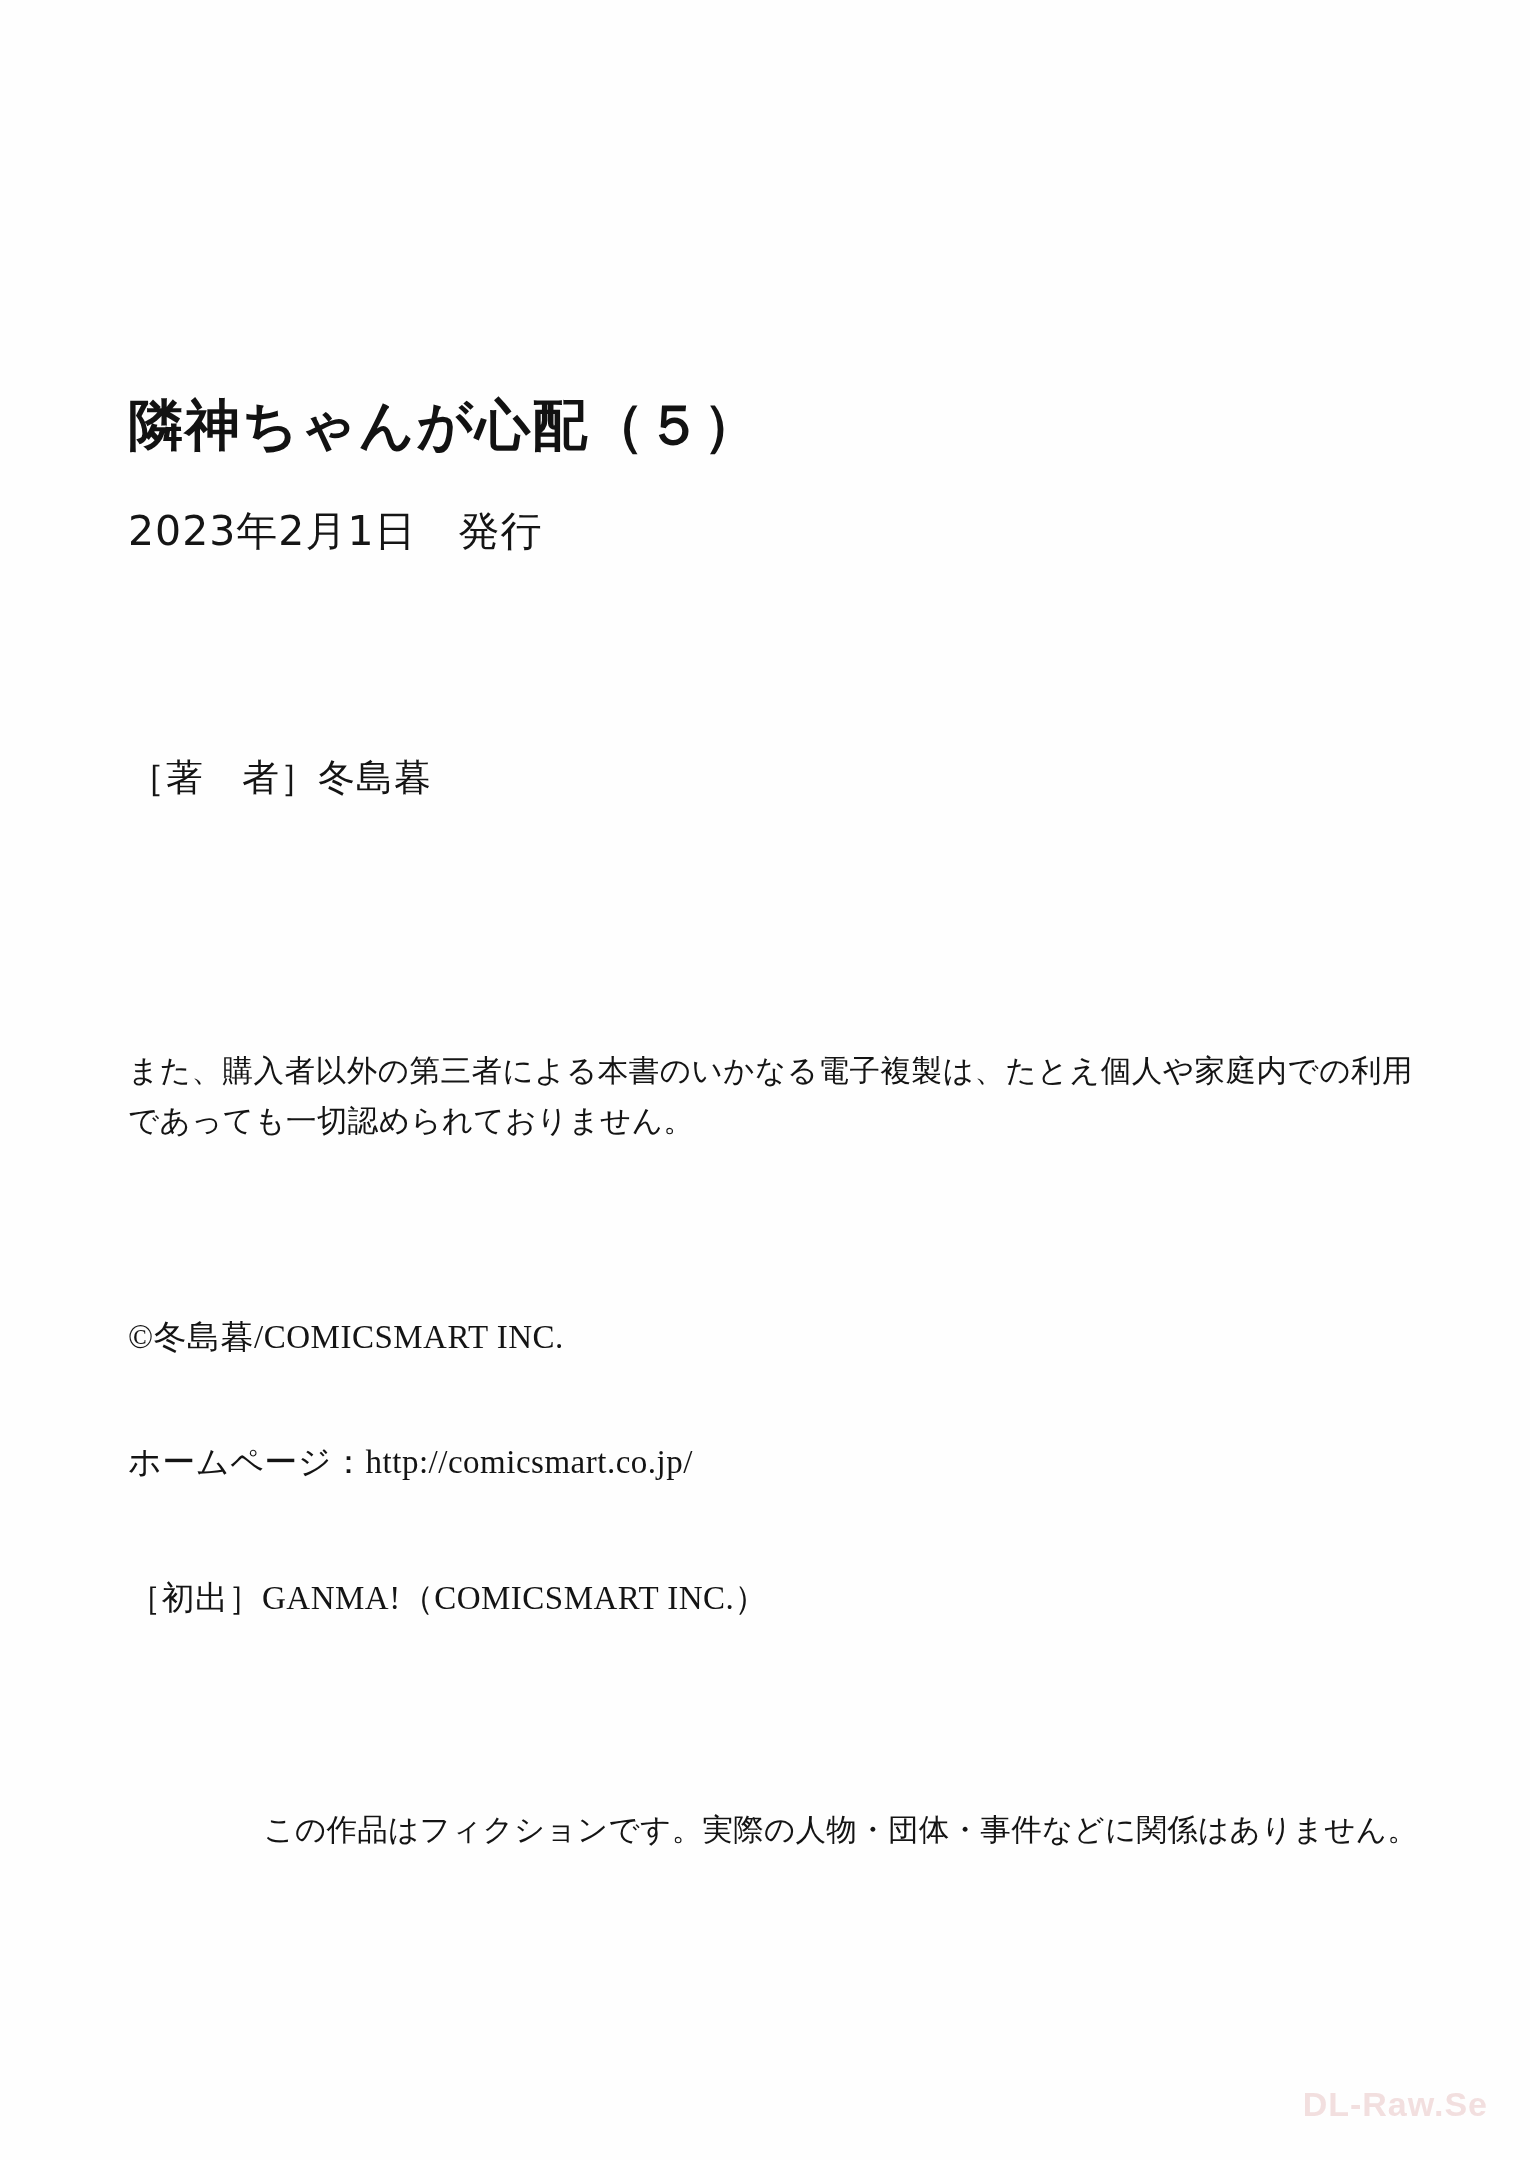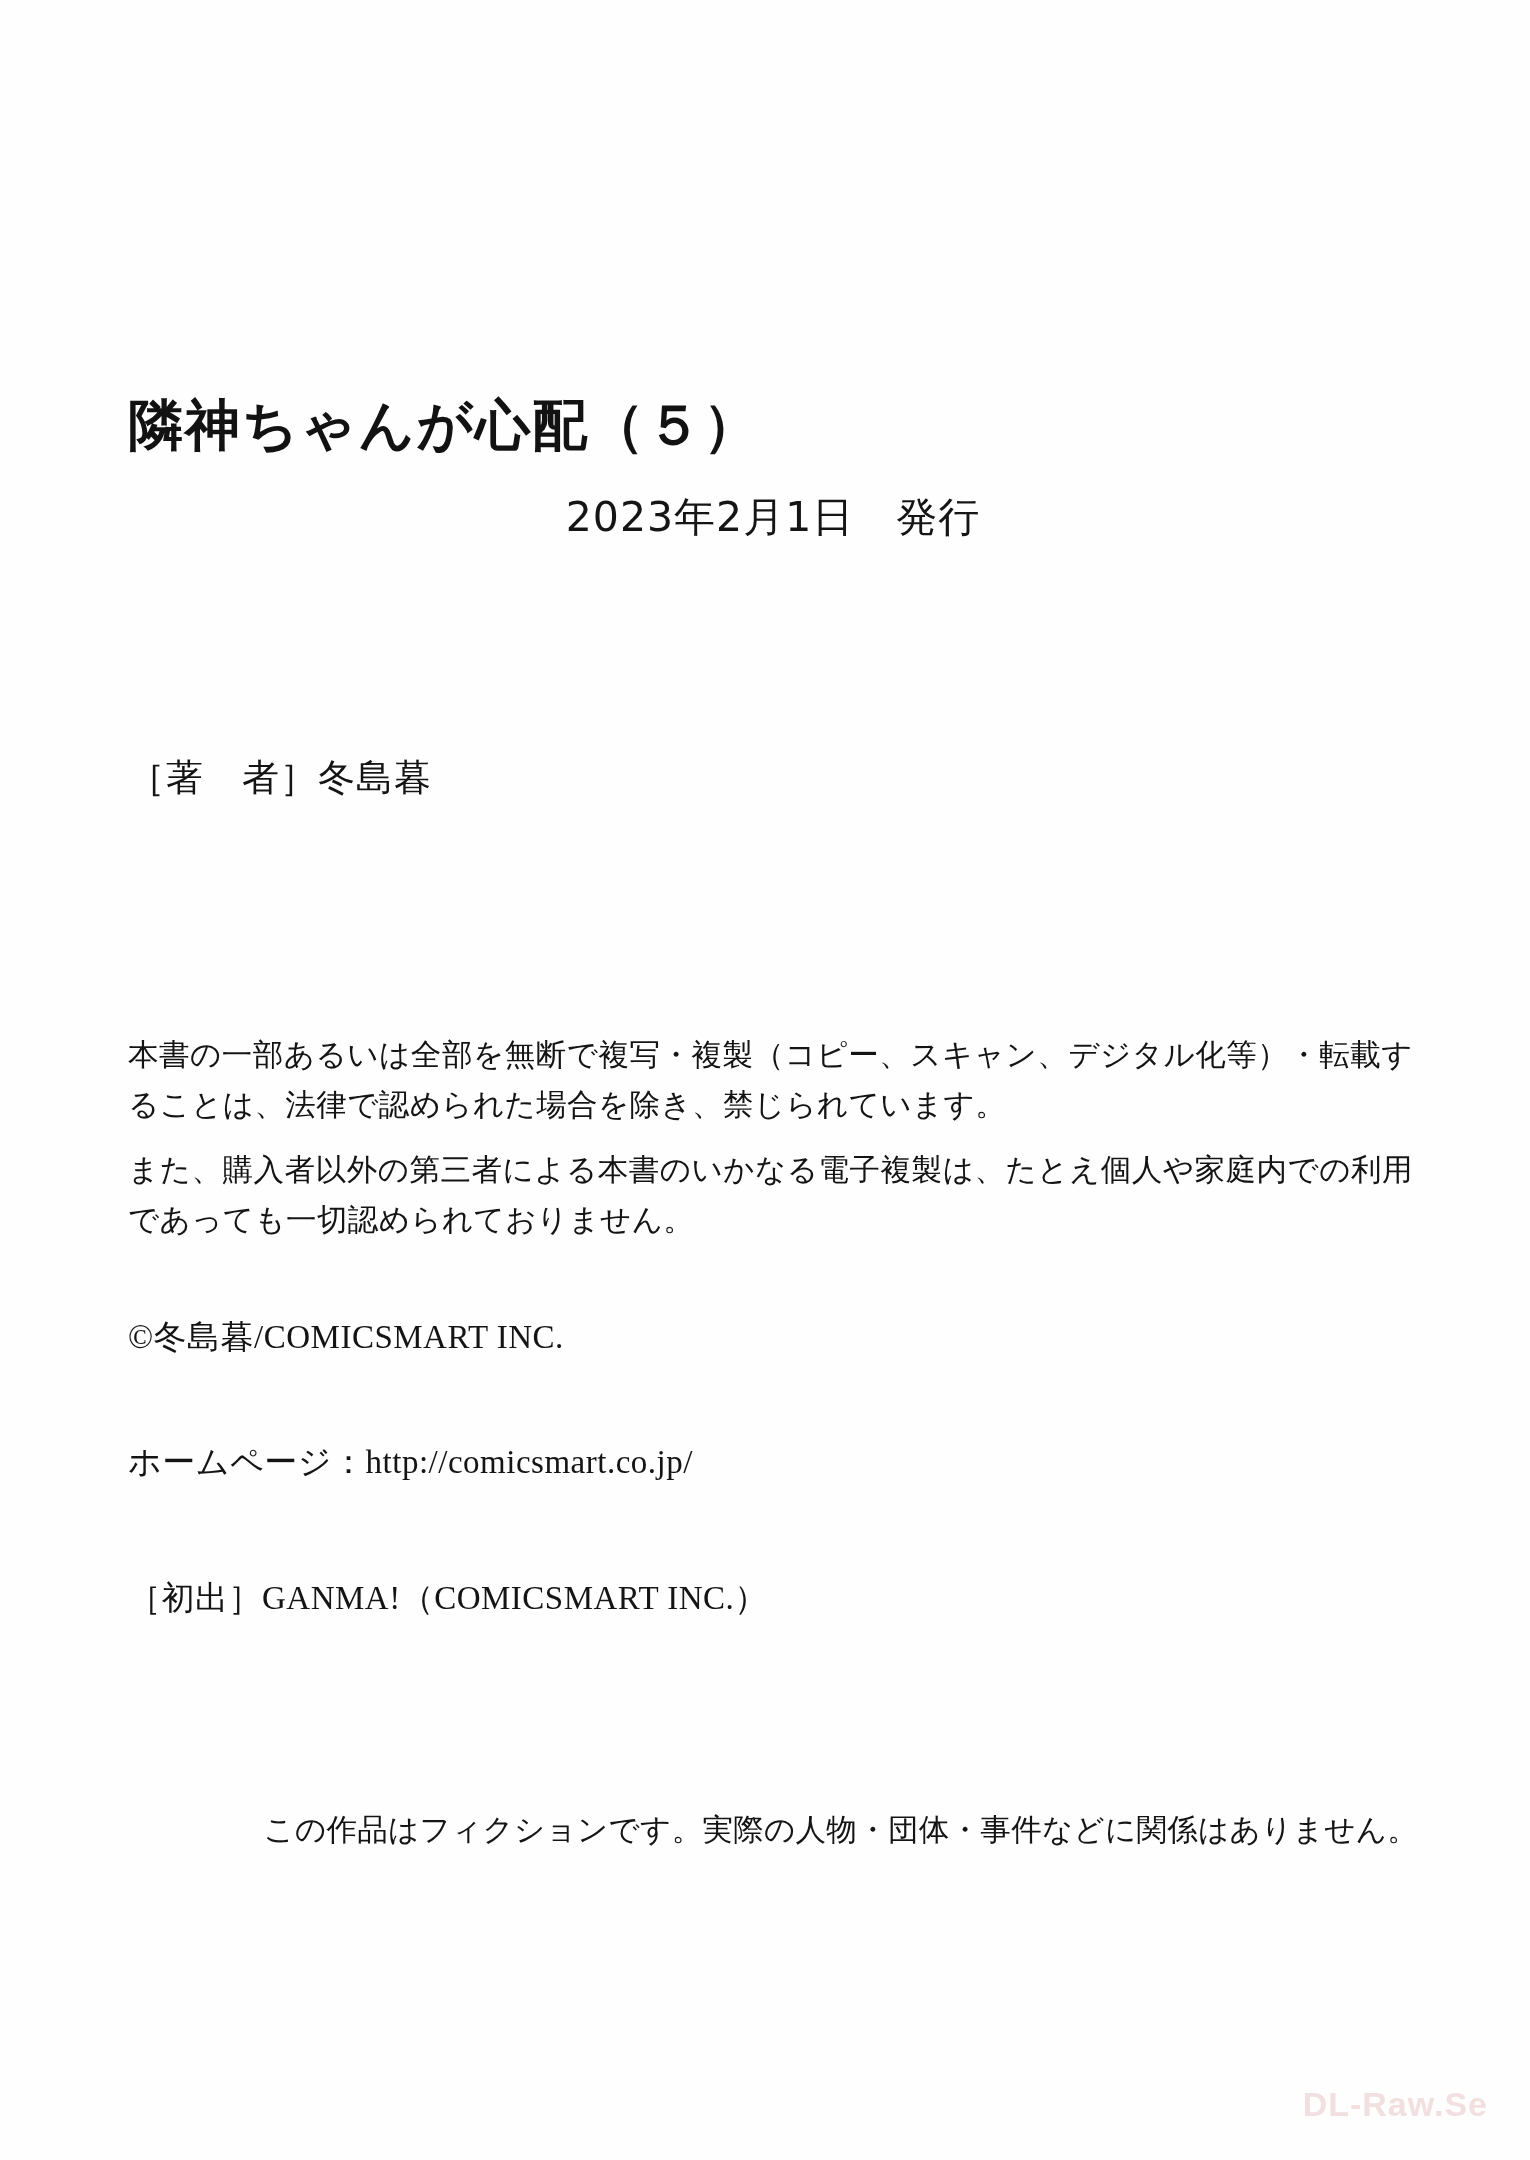--- a/index.html
+++ b/index.html
@@ -45,24 +45,23 @@
     color: #121212;
     margin: 0;
     white-space: nowrap;
   }
 
   .doc-date {
     font-family: "DejaVu Sans", "Liberation Sans", sans-serif;
     font-size: 41px;
     font-weight: 400;
     letter-spacing: 1px;
-    margin-top: 34px;
+    margin-top: 48px;
     color: #151515;
     white-space: nowrap;
-    text-align: center;
   }
 
   .credits {
     position: absolute;
     top: 748px;
     left: 0;
     width: 1290px;
     font-family: Liberation Sans, sans-serif;
     font-size: 37px;
     line-height: 1.62;
@@ -155,21 +154,20 @@
     <div class="title-block">
       <h1 class="doc-title">隣神ちゃんが心配（５）</h1>
       <div class="doc-date">2023年2月1日　発行</div>
     </div>
 
     <div class="credits">
       <div class="row">［著　者］冬島暮</div>
     </div>
 
     <div class="legal">
-      <p class="para1">本書の一部あるいは全部を無断で複写・複製（コピー、スキャン、デジタル化等）・転載することは、法律で認められた場合を除き、禁じられています。</p>
       <p class="para2">また、購入者以外の第三者による本書のいかなる電子複製は、たとえ個人や家庭内での利用であっても一切認められておりません。</p>
     </div>
 
     <div class="copyright">©冬島暮/COMICSMART INC.</div>
 
     <div class="homepage">ホームページ：http://comicsmart.co.jp/</div>
 
     <div class="firstpub">［初出］GANMA!（COMICSMART INC.）</div>
 
     <div class="disclaimer">この作品はフィクションです。実際の人物・団体・事件などに関係はありません。</div>

